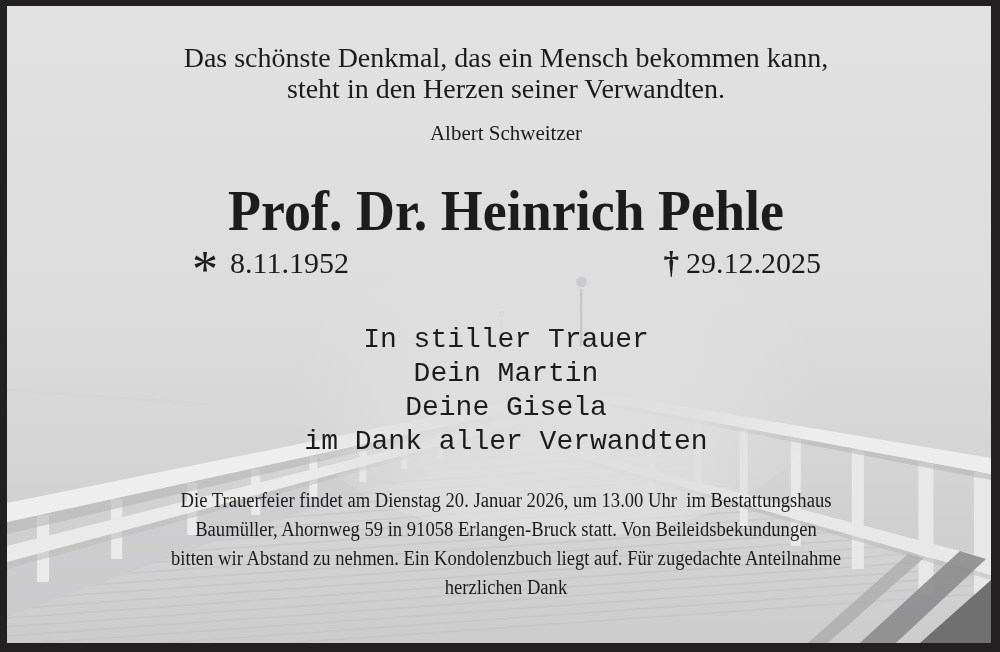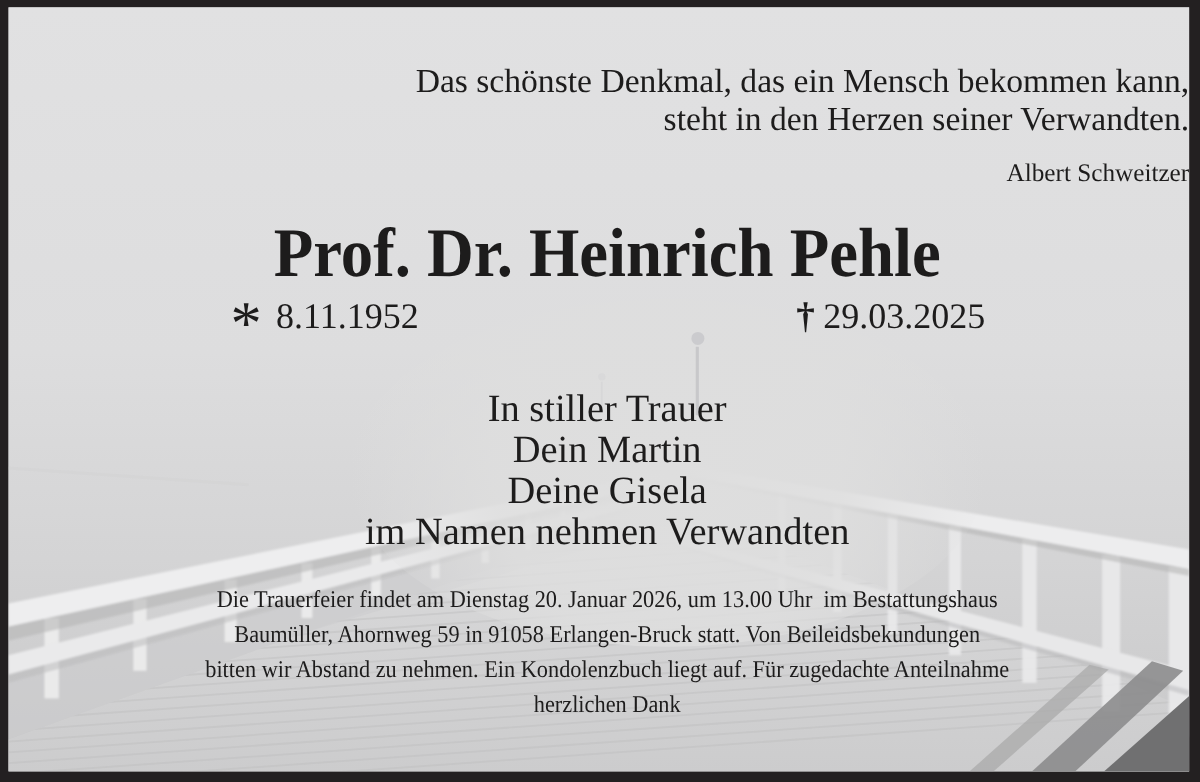--- a/index.html
+++ b/index.html
@@ -10,40 +10,40 @@
     border-style:solid;
     border-color:var(--color-border,#232021);
     border-width:6px 9px 9px 7px;
     background:#dcdcdd;
     overflow:hidden;
     font-family:"Liberation Serif","DejaVu Serif",serif;
     color:var(--color-text,#1d1c1c);
   }
   .bg{position:absolute;left:0;top:0;width:100%;height:100%;display:block;}
   .block{position:absolute;left:14px;right:0;text-align:center;}
-  .quote{top:47px;font-size:28px;line-height:31px;text-align:right;}
+  .quote{top:36px;font-size:28px;line-height:31px;}
   .quote-attr{font-size:21px;line-height:24px;margin-top:17px;}
   .name{
     top:178px;margin:0;
     font-size:58px;line-height:54px;font-weight:700;
     transform:scaleX(.93);transform-origin:center;
     white-space:nowrap;
   }
   .dates{
     top:240px;left:185px;right:170px;
     display:flex;justify-content:space-between;align-items:baseline;
     font-size:30px;line-height:34px;text-align:right;
   }
   .date-group{white-space:nowrap;}
   .star{
     display:inline-block;font-size:52px;line-height:0;
     position:relative;top:14px;margin-right:12px;
   }
   .dagger{font-weight:700;font-size:31px;margin-right:7px;}
-  .mourners{top:317px;font-size:32px;line-height:34px;}
+  .mourners{top:317px;font-size:28px;line-height:34px;font-family:Liberation Mono, monospace;}
   .funeral{top:480px;font-size:20px;line-height:29px;}
   .funeral-line{white-space:pre;transform:scaleX(.93);transform-origin:center;}
 </style>
 </head>
 <body>
 
 <div class="card">
 
   <svg class="bg" viewBox="0 0 983 637" preserveAspectRatio="none" aria-hidden="true">
     <defs>
@@ -157,29 +157,29 @@
     <div class="quote-attr">Albert Schweitzer</div>
   </div>
 
   <h1 class="block name">Prof. Dr. Heinrich Pehle</h1>
 
   <div class="block dates">
     <div class="date-group">
       <span class="star">*</span><span>8.11.1952</span>
     </div>
     <div class="date-group">
-      <span class="dagger">†</span><span>29.03.2025</span>
+      <span class="dagger">†</span><span>29.12.2025</span>
     </div>
   </div>
 
   <div class="block mourners">
     <div>In stiller Trauer</div>
     <div>Dein Martin</div>
     <div>Deine Gisela</div>
-    <div>im Namen nehmen Verwandten</div>
+    <div>im Dank aller Verwandten</div>
   </div>
 
   <div class="block funeral">
     <div class="funeral-line">Die Trauerfeier findet am Dienstag 20. Januar 2026, um 13.00 Uhr  im Bestattungshaus</div>
     <div class="funeral-line">Baumüller, Ahornweg 59 in 91058 Erlangen-Bruck statt. Von Beileidsbekundungen</div>
     <div class="funeral-line">bitten wir Abstand zu nehmen. Ein Kondolenzbuch liegt auf. Für zugedachte Anteilnahme</div>
     <div class="funeral-line">herzlichen Dank</div>
   </div>
 
 </div>

